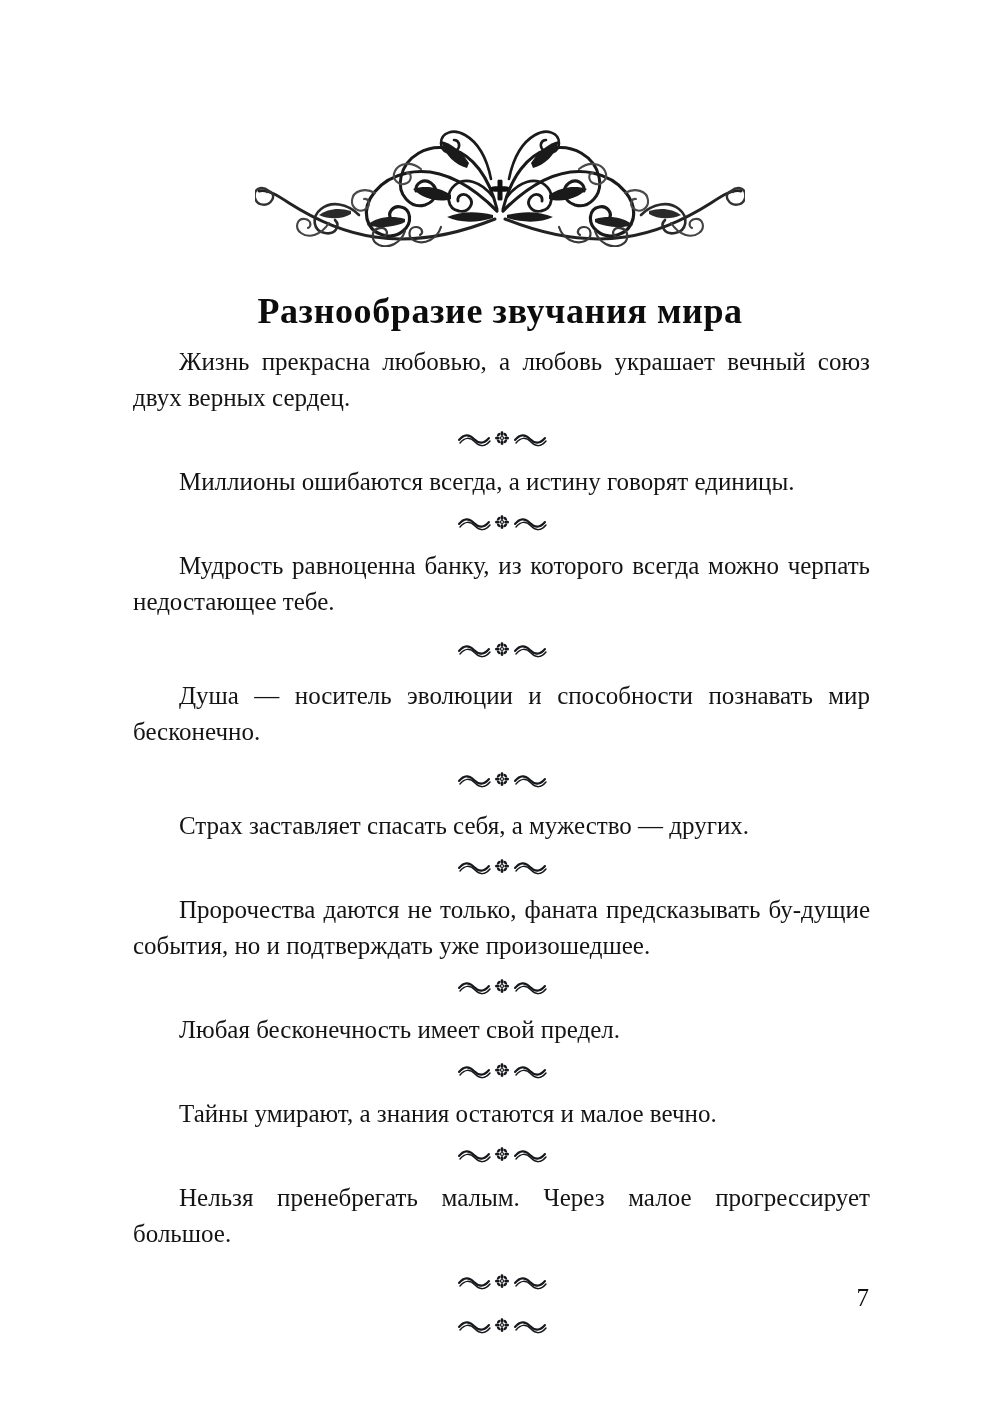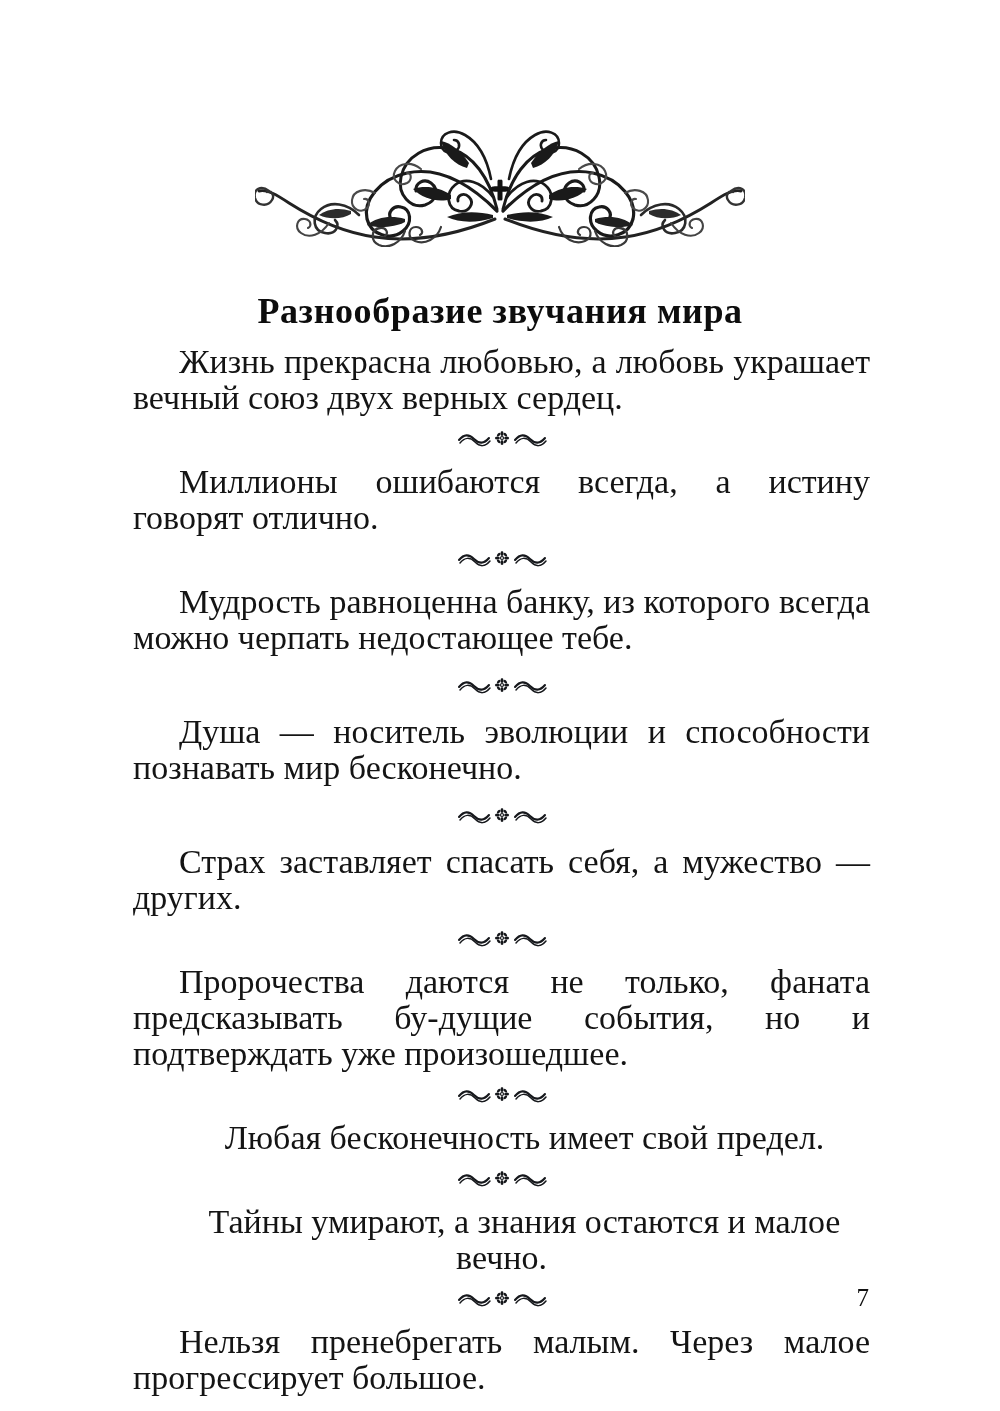--- a/index.html
+++ b/index.html
@@ -55,28 +55,28 @@
   
   .column {
     position: absolute;
     left: 133px;
     top: 344px;
     width: 737px;
   }
 
   .para {
     margin: 0;
-    font-size: 34px;
+    font-size: 25px;
     line-height: 36px;
     text-align: justify;
     text-indent: 46px;
     color: #141414;
     hyphens: manual;
   }
-  .para.last-short { text-align: center; }
+  .para.last-short { text-align: left; }
 
   
   .sep {
     display: block;
     text-align: center;
     line-height: 1;
     margin: 11px 0 11px 0;
     height: 26px;
   }
   .sep svg {
@@ -169,21 +169,21 @@
             <ellipse cx="-3.3" cy="3.3" rx="2.2" ry="1.3" transform="rotate(45 -3.3 3.3)"></ellipse>
             <ellipse cx="3.3" cy="3.3" rx="2.2" ry="1.3" transform="rotate(-45 3.3 3.3)"></ellipse>
           </g>
           <circle r="0.9" fill="#ffffff"></circle>
         </g>
         <path d="M59,13 C64,7 69,7 74,12 C79,17 84,17 89,11" fill="none" stroke="#16181c" stroke-width="2.1" stroke-linecap="round"></path>
         <path d="M60,16 C65,10 70,10 75,15 C80,20 85,20 90,14" fill="none" stroke="#16181c" stroke-width="1.5" stroke-linecap="round"></path>
       </svg>
     </div>
 
-    <p class="para">Миллионы ошибаются всегда, а истину говорят отлично.</p>
+    <p class="para">Миллионы ошибаются всегда, а истину говорят единицы.</p>
 
     <div class="sep">
       <svg viewBox="0 0 92 22" xmlns="http://www.w3.org/2000/svg" aria-hidden="true">
         <path d="M3,13 C8,7 13,7 18,12 C23,17 28,17 33,11" fill="none" stroke="#16181c" stroke-width="2.1" stroke-linecap="round"></path>
         <path d="M4,16 C9,10 14,10 19,15 C24,20 29,20 34,14" fill="none" stroke="#16181c" stroke-width="1.5" stroke-linecap="round"></path>
         <g transform="translate(46,11)">
           <circle r="2.1" fill="#15171b"></circle>
           <g fill="#15171b">
             <ellipse cx="0" cy="-4.6" rx="1.5" ry="2.5"></ellipse>
             <ellipse cx="0" cy="4.6" rx="1.5" ry="2.5"></ellipse>

